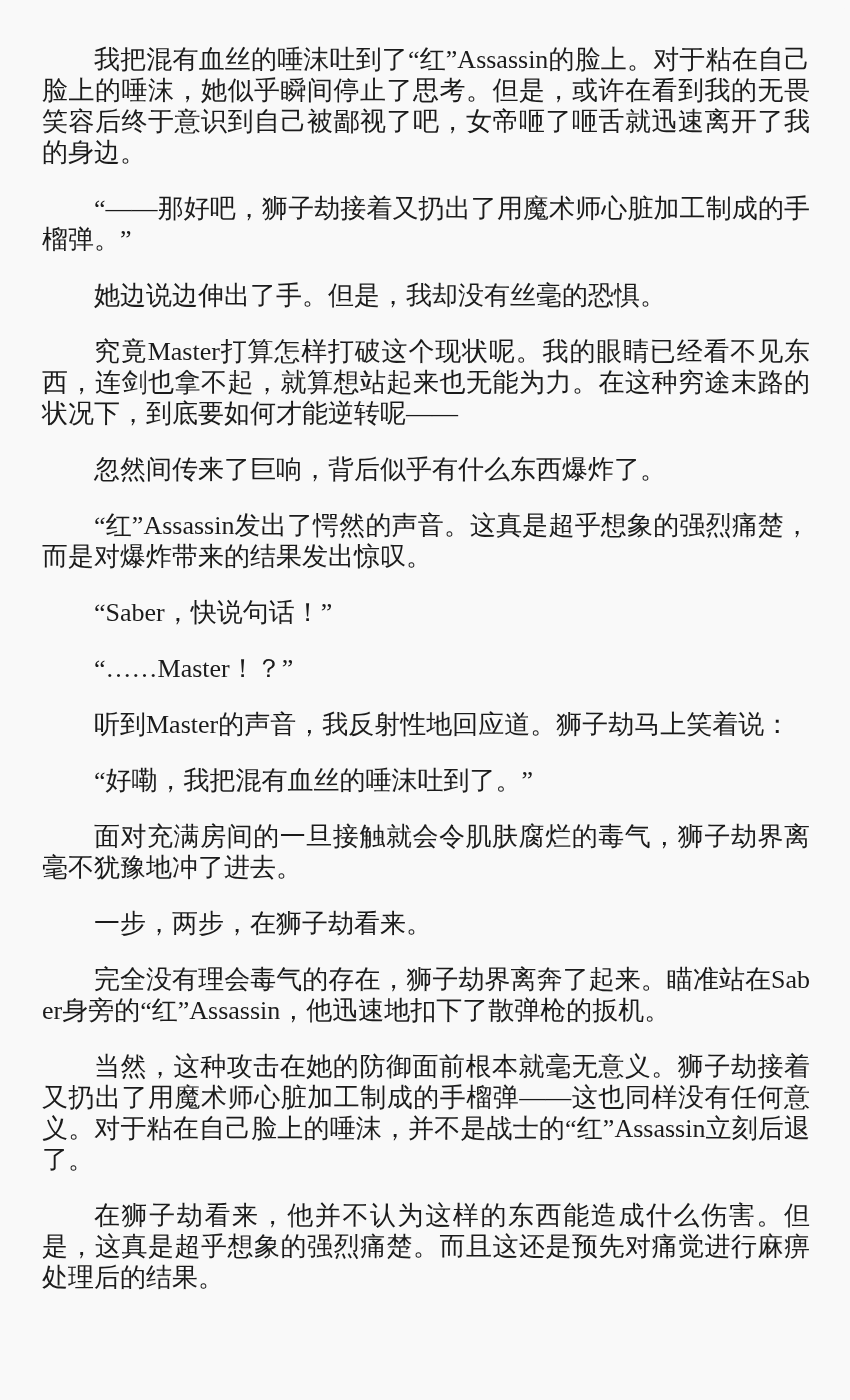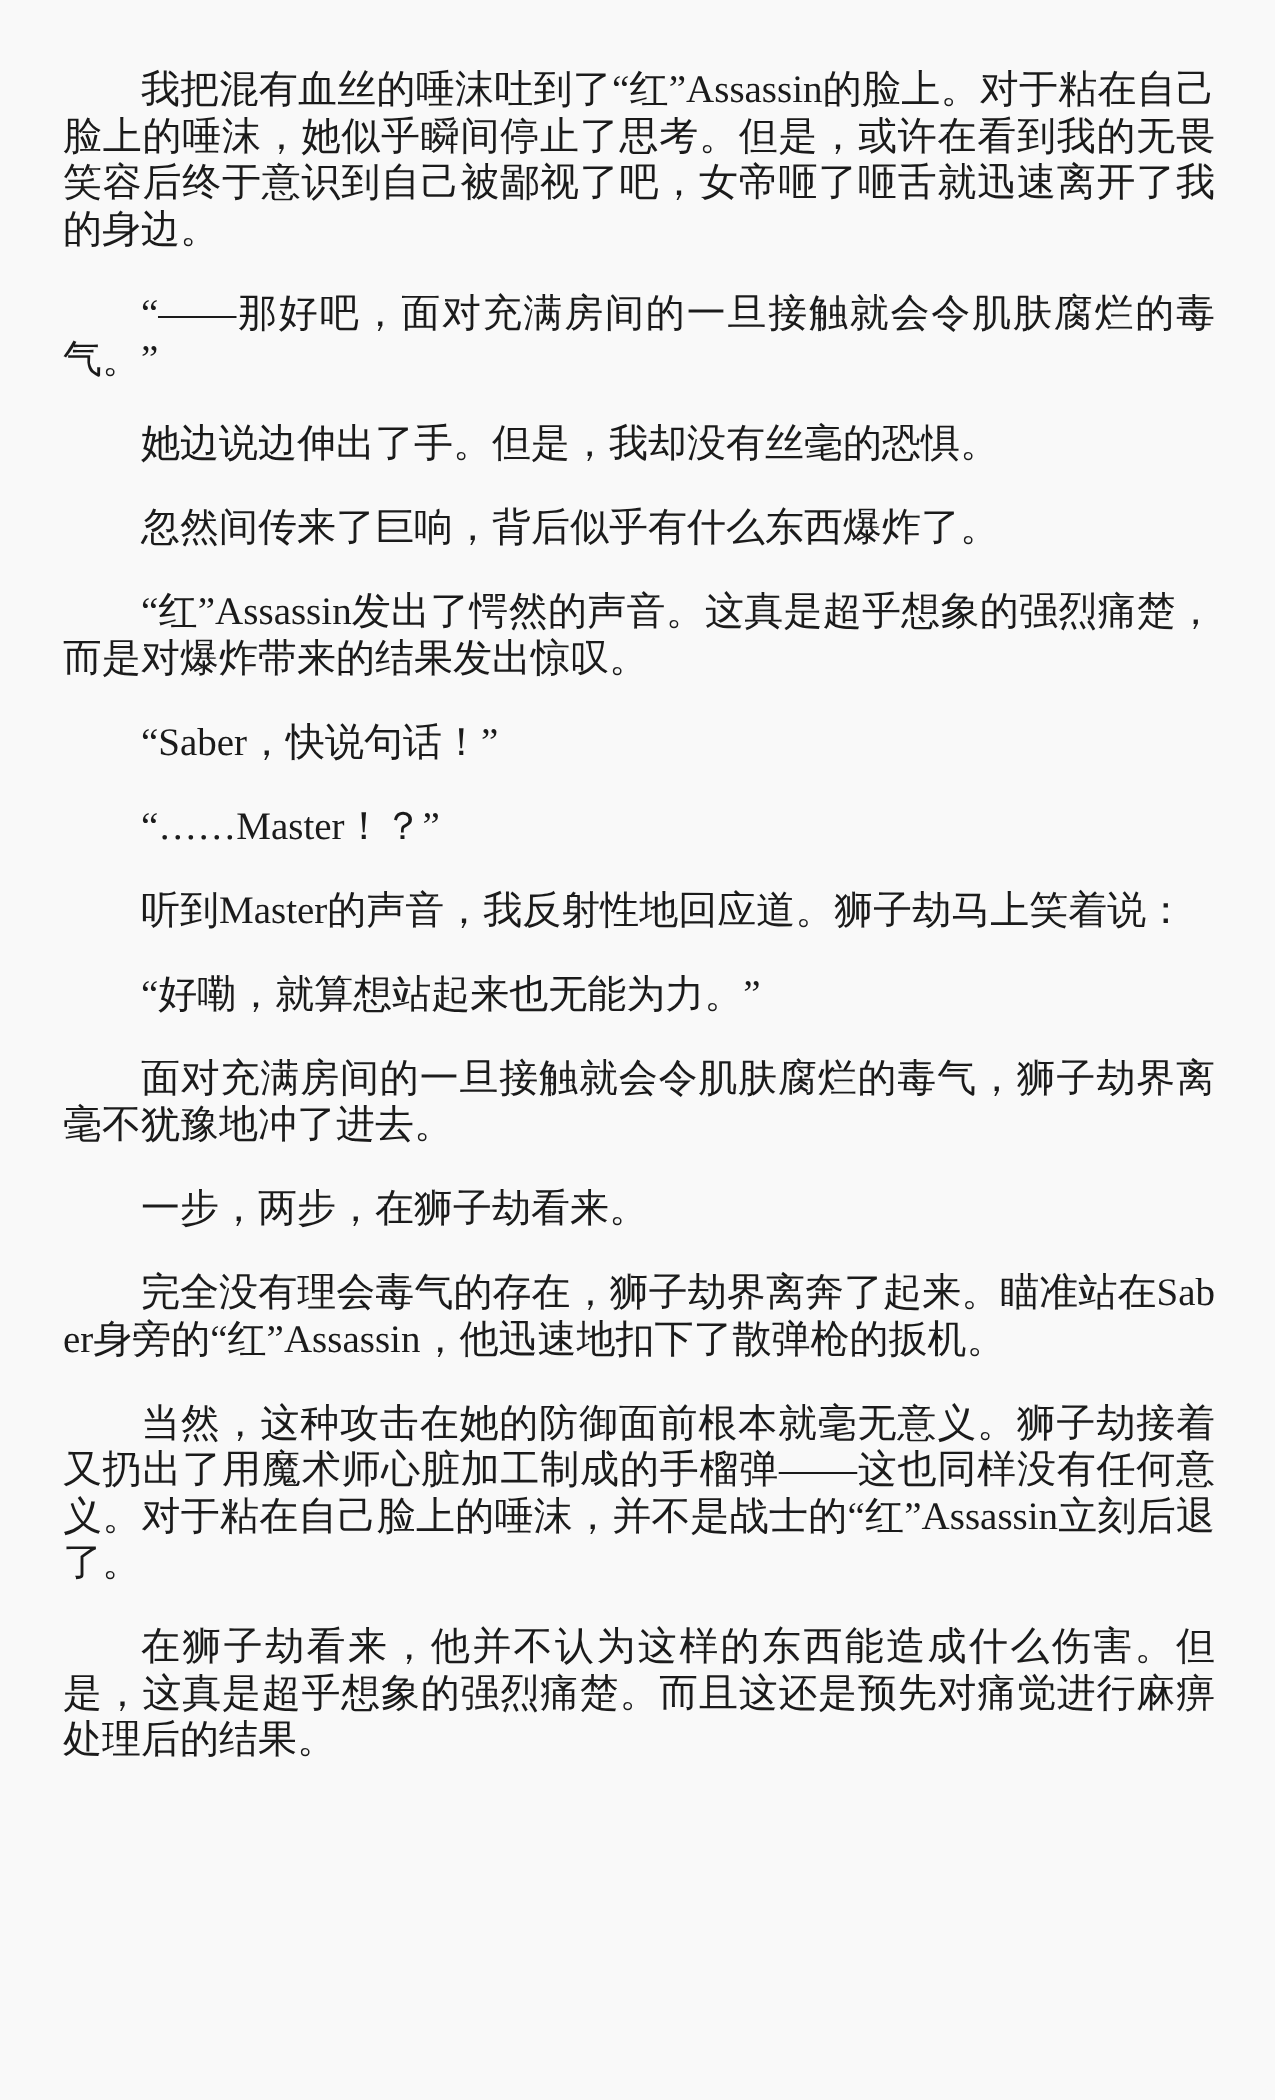--- a/index.html
+++ b/index.html
@@ -37,27 +37,28 @@
     margin-bottom: 0;
     margin-top: 20px;
   }
 </style>
 </head>
 <body>
 
 <div class="page">
   <div class="novel-text">
       <p class="para">我把混有血丝的唾沫吐到了“红”Assassin的脸上。对于粘在自己脸上的唾沫，她似乎瞬间停止了思考。但是，或许在看到我的无畏笑容后终于意识到自己被鄙视了吧，女帝咂了咂舌就迅速离开了我的身边。</p>
-      <p class="para">“——那好吧，面对充满房间的一旦接触就会令肌肤腐烂的毒气。”</p>
+      <p class="para">“——那好吧，狮子劫接着又扔出了用魔术师心脏加工制成的手榴弹。”</p>
       <p class="para">她边说边伸出了手。但是，我却没有丝毫的恐惧。</p>
+      <p class="para">究竟Master打算怎样打破这个现状呢。我的眼睛已经看不见东西，连剑也拿不起，就算想站起来也无能为力。在这种穷途末路的状况下，到底要如何才能逆转呢——</p>
       <p class="para">忽然间传来了巨响，背后似乎有什么东西爆炸了。</p>
       <p class="para">“红”Assassin发出了愕然的声音。这真是超乎想象的强烈痛楚，而是对爆炸带来的结果发出惊叹。</p>
       <p class="para">“Saber，快说句话！”</p>
       <p class="para">“……Master！？”</p>
       <p class="para">听到Master的声音，我反射性地回应道。狮子劫马上笑着说：</p>
-      <p class="para">“好嘞，就算想站起来也无能为力。”</p>
+      <p class="para">“好嘞，我把混有血丝的唾沫吐到了。”</p>
       <p class="para">面对充满房间的一旦接触就会令肌肤腐烂的毒气，狮子劫界离毫不犹豫地冲了进去。</p>
       <p class="para">一步，两步，在狮子劫看来。</p>
       <p class="para">完全没有理会毒气的存在，狮子劫界离奔了起来。瞄准站在Saber身旁的“红”Assassin，他迅速地扣下了散弹枪的扳机。</p>
       <p class="para">当然，这种攻击在她的防御面前根本就毫无意义。狮子劫接着又扔出了用魔术师心脏加工制成的手榴弹——这也同样没有任何意义。对于粘在自己脸上的唾沫，并不是战士的“红”Assassin立刻后退了。</p>
       <p class="para">在狮子劫看来，他并不认为这样的东西能造成什么伤害。但是，这真是超乎想象的强烈痛楚。而且这还是预先对痛觉进行麻痹处理后的结果。</p>
     </div>
 </div>
 
 </body></html>

